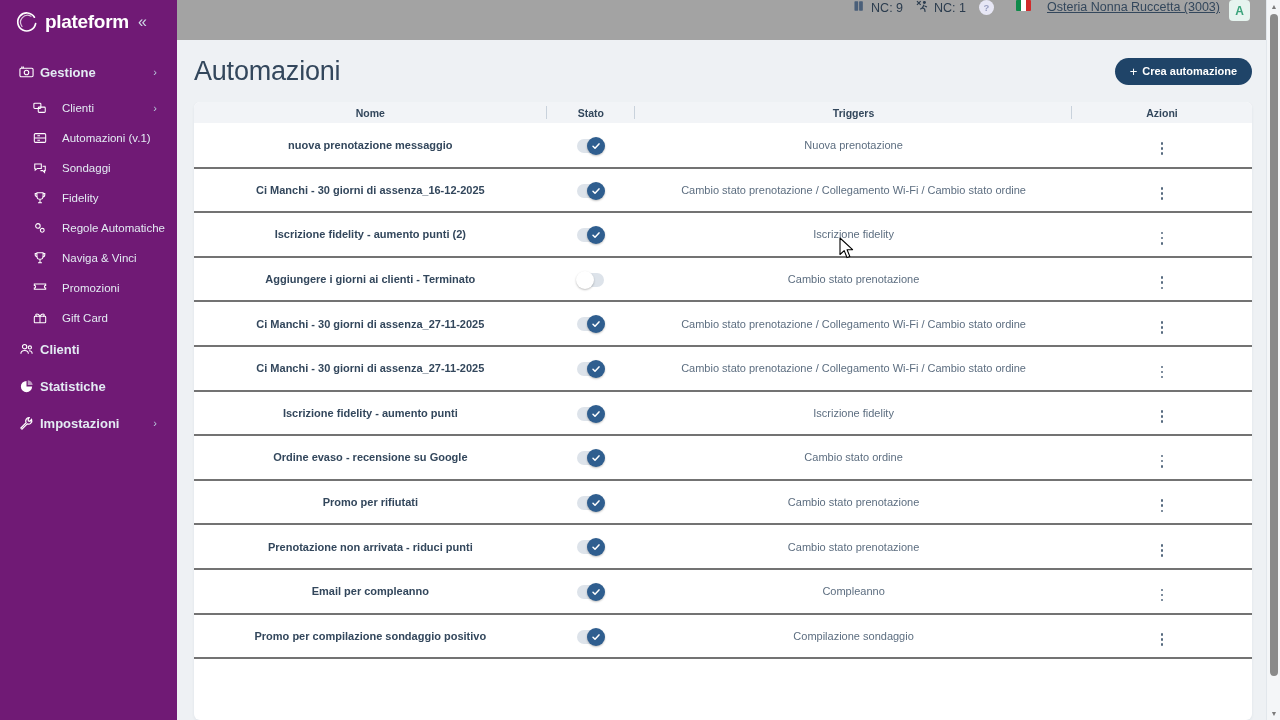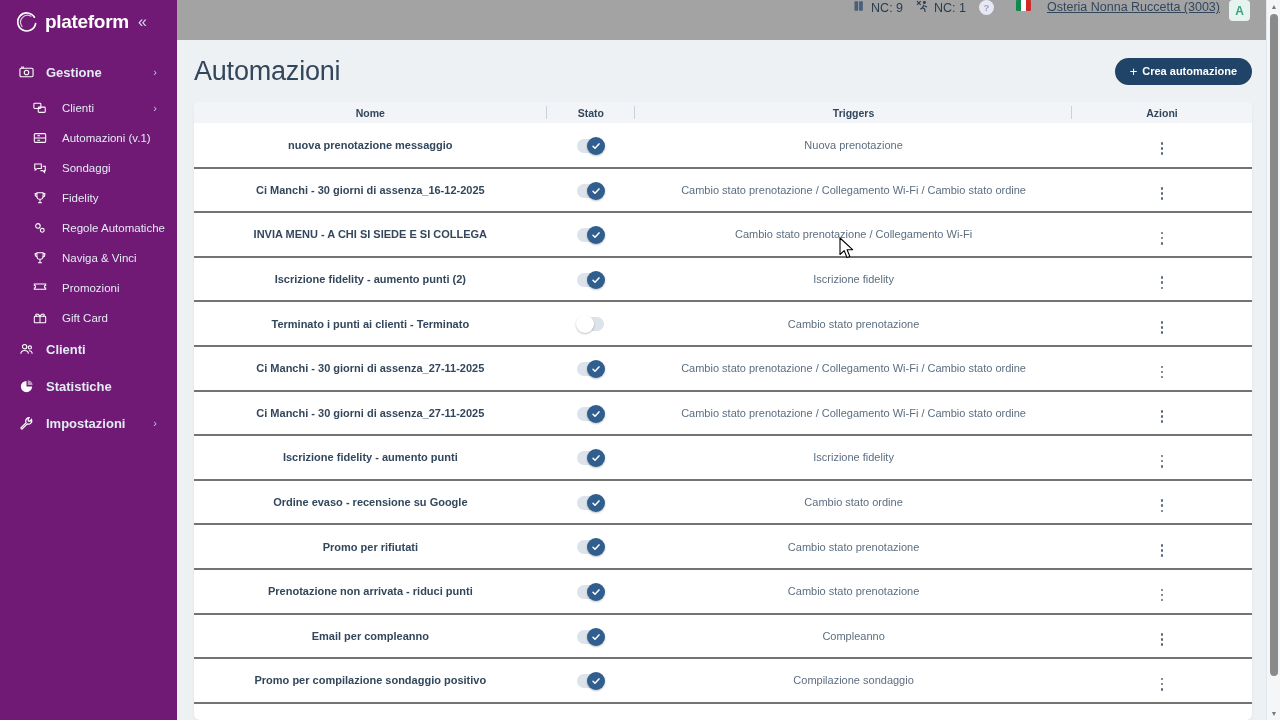--- a/index.html
+++ b/index.html
@@ -51,21 +51,21 @@
   .nav-item + .nav-item { margin-top: 1px; }
   .nav-item.lvl0 { margin-bottom: 9px; height: 28px; }
   .nav-item.lvl1 { padding-left: 24px; margin-bottom: 4px; }
   .nav-item.active { background: #2e5a82; }
   .nav-ico {
     width: 20px; flex: 0 0 20px;
     display: flex; align-items: center; justify-content: flex-start;
     color: #ffffff;
   }
   .nav-ico svg { display: block; }
-  .nav-label { font-size: 13px; font-weight: 700; margin-left: 7px; white-space: nowrap; }
+  .nav-label { font-size: 13px; font-weight: 700; margin-left: 1px; white-space: nowrap; }
   .nav-item.lvl1 .nav-label { font-size: 11.5px; font-weight: 400; margin-left: 9px; }
   .nav-caret {
     position: absolute; right: 11px; top: 50%;
     transform: translateY(-50%);
     font-size: 11px; color: #b9cadb; line-height: 1;
   }
   .sp-top { margin-top: 14px; }
 
   
   .main {
@@ -449,57 +449,39 @@
                   <div class="cell-trig">Cambio stato prenotazione / Collegamento Wi-Fi / Cambio stato ordine</div>
                 </td>
                 <td><span class="kebab">
                     <i></i>
                     <i></i>
                     <i></i>
                   </span></td>
               </tr>
               <tr>
                 <td>
-                  <div class="cell-name">INVIA MENU - A CHI SI SIEDE E SI COLLEGA</div>
-                </td>
-                <td><span class="toggle on"><span class="knob">
-                      <svg width="10" height="10" viewBox="0 0 10 10">
-                        <path d="M2 5.2 L4 7.2 L8 2.9" fill="none" stroke="#ffffff" stroke-width="1.5" stroke-linecap="round" stroke-linejoin="round"></path>
-                      </svg>
-                    </span></span></td>
-                <td>
-                  <div class="cell-trig">Cambio stato prenotazione / Collegamento Wi-Fi</div>
-                </td>
-                <td><span class="kebab">
-                    <i></i>
-                    <i></i>
-                    <i></i>
-                  </span></td>
-              </tr>
-              <tr>
-                <td>
                   <div class="cell-name">Iscrizione fidelity - aumento punti (2)</div>
                 </td>
                 <td><span class="toggle on"><span class="knob">
                       <svg width="10" height="10" viewBox="0 0 10 10">
                         <path d="M2 5.2 L4 7.2 L8 2.9" fill="none" stroke="#ffffff" stroke-width="1.5" stroke-linecap="round" stroke-linejoin="round"></path>
                       </svg>
                     </span></span></td>
                 <td>
                   <div class="cell-trig">Iscrizione fidelity</div>
                 </td>
                 <td><span class="kebab">
                     <i></i>
                     <i></i>
                     <i></i>
                   </span></td>
               </tr>
               <tr>
                 <td>
-                  <div class="cell-name">Terminato i punti ai clienti - Terminato</div>
+                  <div class="cell-name">Aggiungere i giorni ai clienti - Terminato</div>
                 </td>
                 <td><span class="toggle "><span class="knob"></span></span></td>
                 <td>
                   <div class="cell-trig">Cambio stato prenotazione</div>
                 </td>
                 <td><span class="kebab">
                     <i></i>
                     <i></i>
                     <i></i>
                   </span></td>

